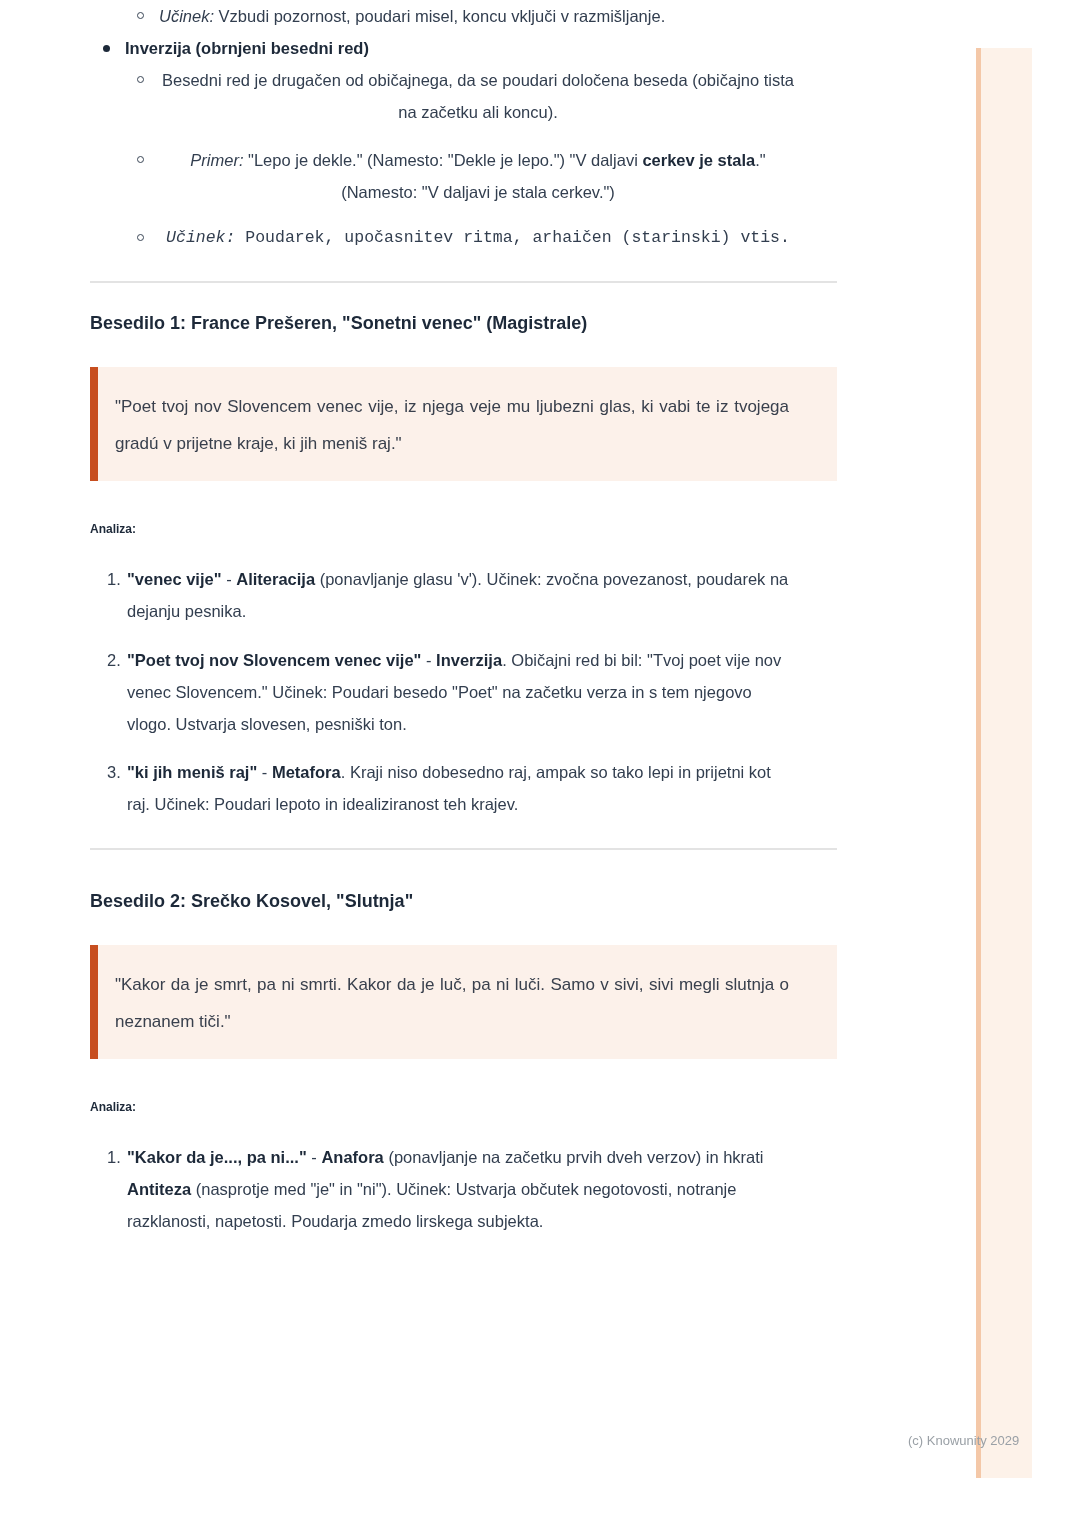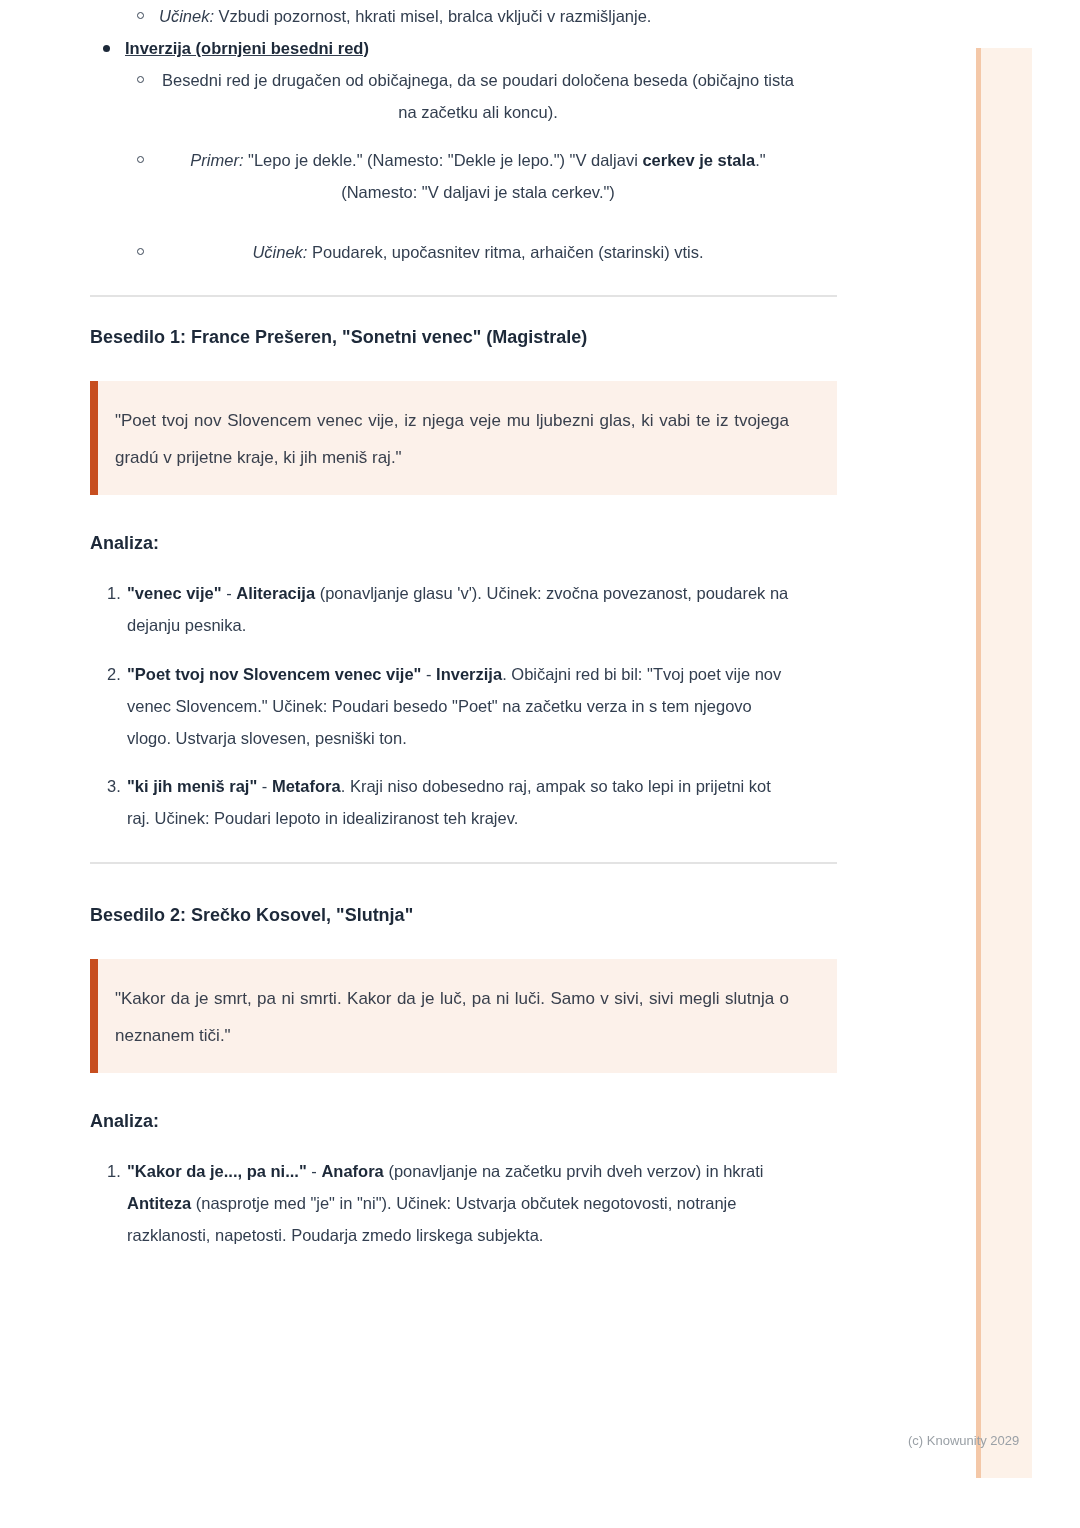--- a/index.html
+++ b/index.html
@@ -33,24 +33,24 @@
   ul.blist { list-style: none; margin: 0; padding: 0; }
   ul.blist > li {
     position: relative;
     font-size: 16.5px;
     line-height: 32px;
   }
   ul.lvl2 > li { padding-left: 69px; padding-right: 40px; }
   ul.lvl1 > li { padding-left: 35px; padding-right: 40px; }
 
   .ul-a { margin-top: 52px; }
-  .ul-b { margin-top: 21px; text-decoration: underline; }
+  .ul-b { margin-top: 21px; }
   .ul-c { margin-top: 24px; text-align: center; }
   .ul-c > li + li.gap16 { margin-top: 16px; }
-  .ul-c > li + li.gap14 { margin-top: 28px; }
+  .ul-c > li + li.gap14 { margin-top: 14px; font-family: Liberation Mono, monospace; }
 
   .bullet { position: absolute; border-radius: 50%; }
   .bullet.dot  { left: 13px; top: 13px; width: 7px; height: 7px; background: #1d2939; }
   .bullet.ring { left: 47px; top: 12px; width: 5px; height: 5px; border: 1.5px solid #3a4656; background: transparent; }
 
   hr.divider {
     border: none;
     border-top: 2px solid #e3e3e3;
     margin: 27px 0 0;
   }
@@ -82,21 +82,21 @@
   blockquote.quote p {
     margin: 0;
     font-size: 17px;
     line-height: 37px;
     text-align: justify;
     color: #39404d;
   }
 
   p.analiza {
     margin: 33px 0 0;
-    font-size: 18px;
+    font-size: 12px;
     line-height: 31px;
     font-weight: 700;
     color: #1d2939;
   }
 
   ol.analysis { list-style: none; margin: 18px 0 0; padding: 0; }
   ol.analysis > li {
     position: relative;
     padding-left: 37px;
     padding-right: 40px;
@@ -122,21 +122,21 @@
 </head>
 <body>
 
 <div class="stripe"></div>
 
 <main class="content">
 
   <ul class="blist lvl2 ul-a">
     <li>
       <span class="bullet ring"></span>
-      <span><span class="i">Učinek:</span><span> Vzbudi pozornost, hkrati misel, bralca vključi v razmišljanje.</span></span>
+      <span><span class="i">Učinek:</span><span> Vzbudi pozornost, poudari misel, koncu vključi v razmišljanje.</span></span>
     </li>
   </ul>
 
   <ul class="blist lvl1 ul-b">
     <li>
       <span class="bullet dot"></span>
       <span><span class="b">Inverzija (obrnjeni besedni red)</span></span>
     </li>
   </ul>
 

